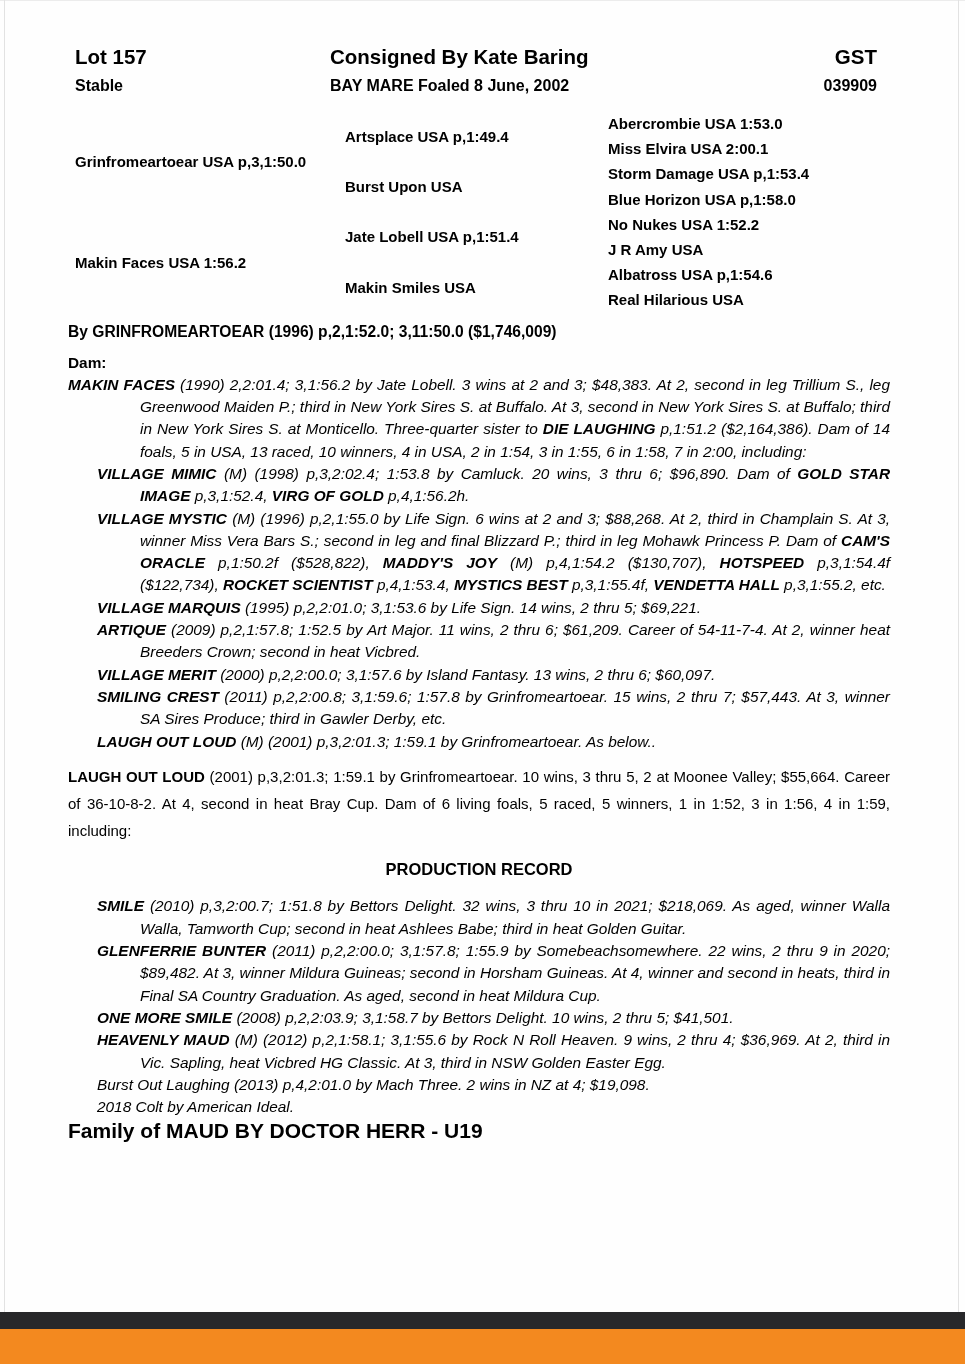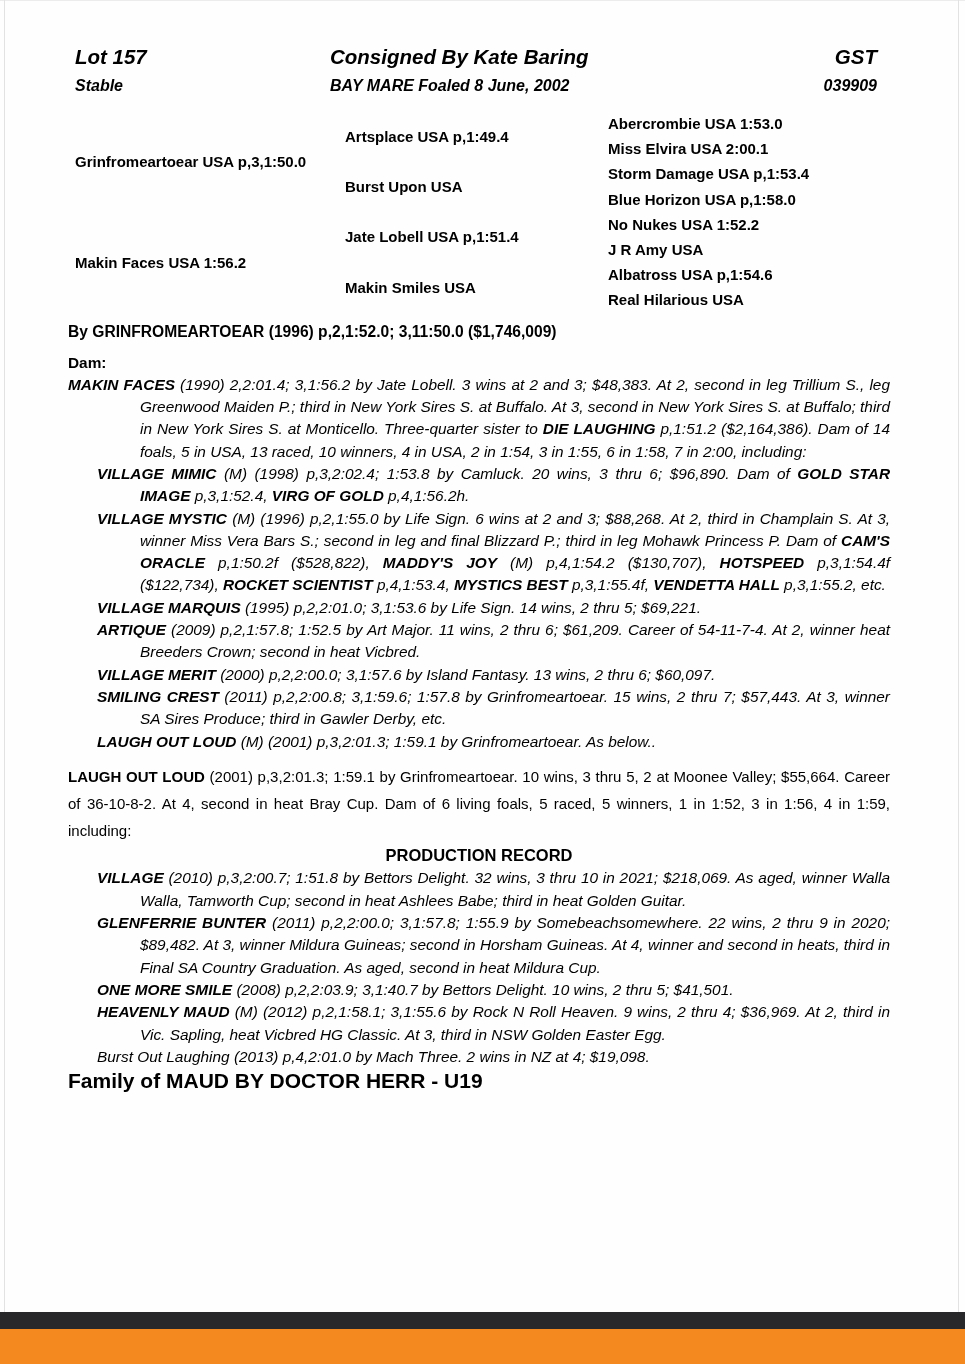--- a/index.html
+++ b/index.html
@@ -6,21 +6,21 @@
   .page{
     position:relative;width:965px;height:1364px;background:#fefefe;
     overflow:hidden;font-family:"Liberation Sans",sans-serif;color:#000;
   }
   .edge-left{position:absolute;left:4px;top:0;width:1px;height:1312px;background:#e2e2e2;}
   .edge-right{position:absolute;left:958px;top:0;width:1px;height:1312px;background:#e2e2e2;}
   .edge-top{position:absolute;left:0;top:0;width:100%;height:1px;background:#ececec;}
 
   
   .hdr{padding-top:45px;}
-  .hrow{position:relative;height:26px;font-style:italic;}
+  .hrow{position:relative;height:26px;}
   .hrow.r2{height:22px;margin-top:6px;}
   .h-left{position:absolute;left:75px;top:0;}
   .h-mid{position:absolute;left:330px;top:0;}
   .h-right{position:absolute;right:88px;top:0;text-align:right;}
   .h1t{font-size:20.5px;font-weight:bold;}
   .h2t{font-size:16px;font-weight:bold;}
 
   
   .ped{
     margin:12px 75px 0 75px;
@@ -35,21 +35,21 @@
   .r5{grid-row:5;} .r6{grid-row:6;} .r7{grid-row:7;} .r8{grid-row:8;}
 
   
   .content{margin:8px 75px 0 68px;}
   .sire-line{font-size:15.6px;font-weight:bold;line-height:22px;margin-top:2px;}
   .dam-label{font-size:15.4px;font-weight:bold;line-height:22.3px;margin-top:9px;}
   .para{margin:0;text-align:justify;font-size:15.4px;line-height:22.3px;font-style:italic;}
   .p-dam{padding-left:72px;text-indent:-72px;}
   .p-entry{padding-left:72px;text-indent:-43px;}
   .feature{margin:10px 0 0 0;text-align:justify;font-size:15px;line-height:27.2px;}
-  .prod-title{margin:0 0;text-align:center;font-weight:bold;font-size:16.5px;line-height:23px;}
+  .prod-title{margin:14px 0;text-align:center;font-weight:bold;font-size:16.5px;line-height:23px;}
   .family{font-size:21px;font-weight:bold;line-height:22.3px;margin-top:2px;}
 
   
   .bar-dark{position:absolute;left:0;top:1312px;width:100%;height:17px;background:#28282a;}
   .bar-orange{position:absolute;left:0;top:1329px;width:100%;height:35px;background:#f3891f;}
 </style>
 </head>
 <body>
 
 <div class="page">
@@ -102,25 +102,26 @@
         <p class="para p-entry"><b>VILLAGE MERIT</b><span> (2000) p,2,2:00.0; 3,1:57.6 by Island Fantasy. 13 wins, 2 thru 6; $60,097.</span></p>
         <p class="para p-entry"><b>SMILING CREST</b><span> (2011) p,2,2:00.8; 3,1:59.6; 1:57.8 by Grinfromeartoear. 15 wins, 2 thru 7; $57,443. At 3, winner SA Sires Produce; third in Gawler Derby, etc.</span></p>
         <p class="para p-entry"><b>LAUGH OUT LOUD</b><span> (M) (2001) p,3,2:01.3; 1:59.1 by Grinfromeartoear. As below..</span></p>
       </div>
 
     <p class="feature"><b>LAUGH OUT LOUD</b><span> (2001) p,3,2:01.3; 1:59.1 by Grinfromeartoear. 10 wins, 3 thru 5, 2 at Moonee Valley; $55,664. Career of 36-10-8-2. At 4, second in heat Bray Cup. Dam of 6 living foals, 5 raced, 5 winners, 1 in 1:52, 3 in 1:56, 4 in 1:59, including:</span></p>
 
     <div class="prod-title">PRODUCTION RECORD</div>
 
     <div>
-        <p class="para p-entry"><b>VILLAGE</b><span> (2010) p,3,2:00.7; 1:51.8 by Bettors Delight. 32 wins, 3 thru 10 in 2021; $218,069. As aged, winner Walla Walla, Tamworth Cup; second in heat Ashlees Babe; third in heat Golden Guitar.</span></p>
+        <p class="para p-entry"><b>SMILE</b><span> (2010) p,3,2:00.7; 1:51.8 by Bettors Delight. 32 wins, 3 thru 10 in 2021; $218,069. As aged, winner Walla Walla, Tamworth Cup; second in heat Ashlees Babe; third in heat Golden Guitar.</span></p>
         <p class="para p-entry"><b>GLENFERRIE BUNTER</b><span> (2011) p,2,2:00.0; 3,1:57.8; 1:55.9 by Somebeachsomewhere. 22 wins, 2 thru 9 in 2020; $89,482. At 3, winner Mildura Guineas; second in Horsham Guineas. At 4, winner and second in heats, third in Final SA Country Graduation. As aged, second in heat Mildura Cup.</span></p>
-        <p class="para p-entry"><b>ONE MORE SMILE</b><span> (2008) p,2,2:03.9; 3,1:40.7 by Bettors Delight. 10 wins, 2 thru 5; $41,501.</span></p>
+        <p class="para p-entry"><b>ONE MORE SMILE</b><span> (2008) p,2,2:03.9; 3,1:58.7 by Bettors Delight. 10 wins, 2 thru 5; $41,501.</span></p>
         <p class="para p-entry"><b>HEAVENLY MAUD</b><span> (M) (2012) p,2,1:58.1; 3,1:55.6 by Rock N Roll Heaven. 9 wins, 2 thru 4; $36,969. At 2, third in Vic. Sapling, heat Vicbred HG Classic. At 3, third in NSW Golden Easter Egg.</span></p>
         <p class="para p-entry"><span>Burst Out Laughing (2013) p,4,2:01.0 by Mach Three. 2 wins in NZ at 4; $19,098.</span></p>
+        <p class="para p-entry"><span>2018 Colt by American Ideal.</span></p>
       </div>
 
     <div class="family">Family of MAUD BY DOCTOR HERR - U19</div>
   </div>
 
   <div class="bar-dark" style="background: rgb(40, 40, 42);"></div>
   <div class="bar-orange" style="background: rgb(243, 137, 31);"></div>
 </div>
 
 </body></html>

